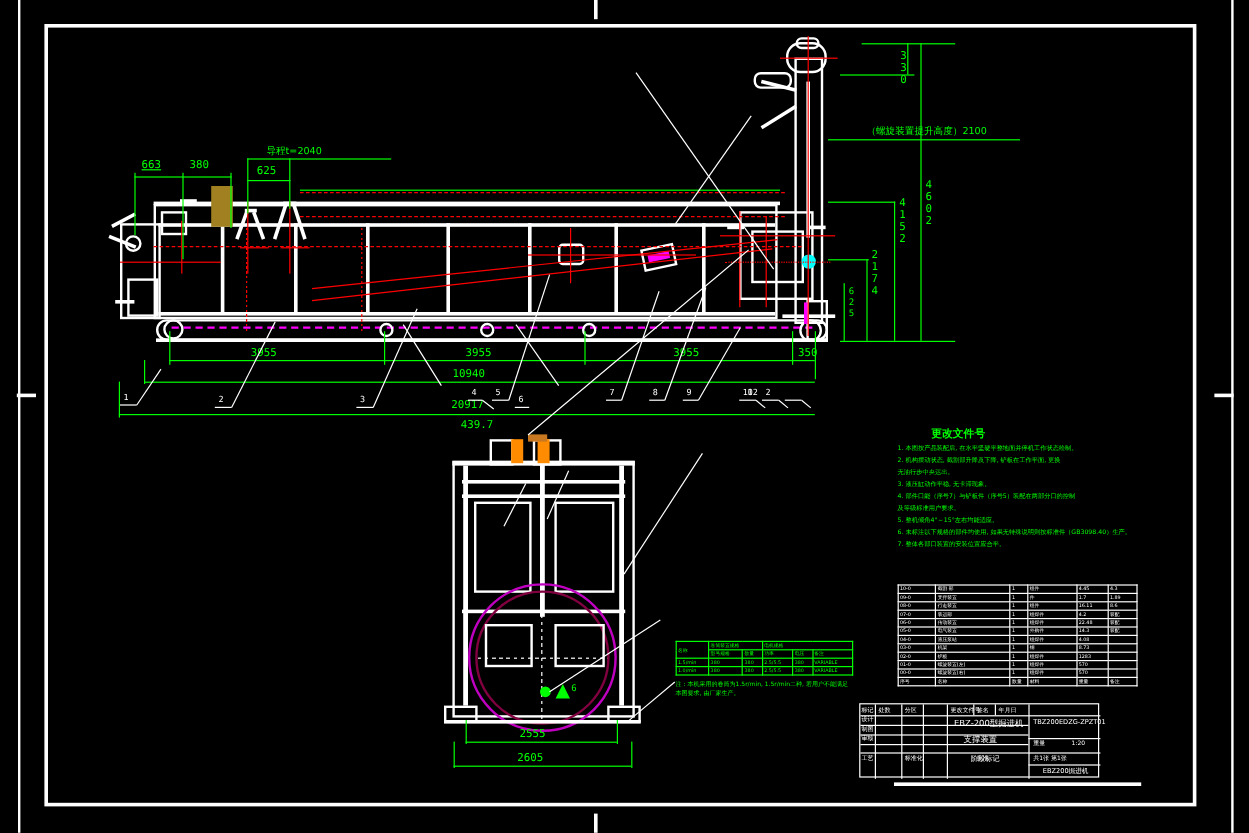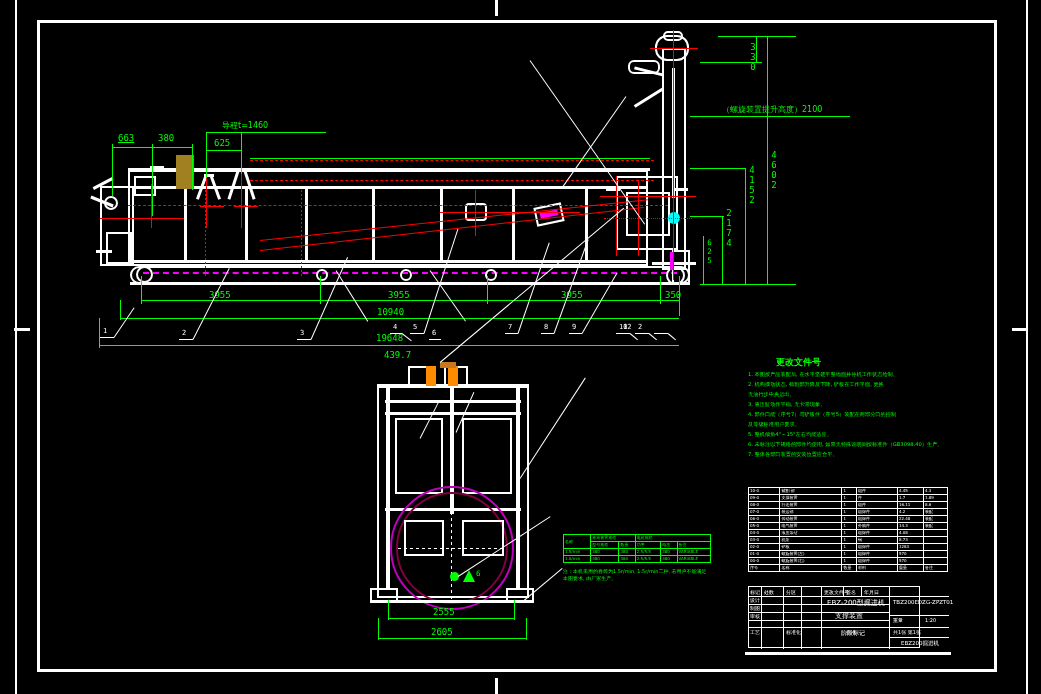--- a/index.html
+++ b/index.html
@@ -154,21 +154,21 @@
     <div class="wl" style="left:205px;top:190px;width:1px;height:86px;background:repeating-linear-gradient(#ff0000 0 2px,transparent 2px 4px);"></div>
     <div class="wl" style="left:301px;top:190px;width:1px;height:86px;background:repeating-linear-gradient(#ff0000 0 2px,transparent 2px 4px);"></div>
 
     <div class="gl" style="left:112px;top:144px;width:1px;height:52px;"></div>
     <div class="gl" style="left:152px;top:144px;width:1px;height:72px;"></div>
     <div class="gl" style="left:192px;top:144px;width:1px;height:46px;"></div>
     <div class="gl" style="left:112px;top:147px;width:81px;height:1px;"></div>
     <div class="gtxt" style="left:118px;top:133px;text-decoration:underline;">663</div>
     <div class="gtxt" style="left:158px;top:133px;">380</div>
 
-    <div class="gtxt gtxt-cjk" style="left:222px;top:121px;">导程t=1460</div>
+    <div class="gtxt gtxt-cjk" style="left:222px;top:121px;">导程t=2040</div>
     <div class="gl" style="left:206px;top:132px;width:120px;height:1px;"></div>
     <div class="gl" style="left:206px;top:132px;width:1px;height:46px;"></div>
     <div class="gl" style="left:241px;top:132px;width:1px;height:42px;"></div>
     <div class="gl" style="left:206px;top:150px;width:36px;height:1px;"></div>
     <div class="gtxt" style="left:214px;top:138px;">625</div>
     <div class="gl" style="left:250px;top:158px;width:400px;height:1px;"></div>
 
     <div class="gl" style="left:141px;top:300px;width:538px;height:1px;"></div>
     <div class="gl" style="left:141px;top:276px;width:1px;height:28px;"></div>
     <div class="gl" style="left:320px;top:276px;width:1px;height:28px;"></div>
@@ -179,21 +179,21 @@
     <div class="gtxt" style="left:388px;top:290px;">3955</div>
     <div class="gtxt" style="left:561px;top:290px;">3955</div>
     <div class="gtxt" style="left:665px;top:290px;">350</div>
 
     <div class="gl" style="left:120px;top:318px;width:559px;height:1px;"></div>
     <div class="gl" style="left:120px;top:300px;width:1px;height:20px;"></div>
     <div class="gtxt" style="left:377px;top:307px;">10940</div>
 
     <div class="gl" style="left:99px;top:345px;width:580px;height:1px;"></div>
     <div class="gl" style="left:99px;top:318px;width:1px;height:30px;"></div>
-    <div class="gtxt" style="left:376px;top:333px;">19648</div>
+    <div class="gtxt" style="left:376px;top:333px;">20917</div>
     <div class="gtxt" style="left:384px;top:350px;">439.7</div>
 
     <div class="gl" style="left:700px;top:284px;width:96px;height:1px;"></div>
     <div class="gl" style="left:718px;top:36px;width:78px;height:1px;"></div>
     <div class="gl" style="left:700px;top:62px;width:62px;height:1px;"></div>
     <div class="gl" style="left:756px;top:36px;width:1px;height:26px;"></div>
     <div class="gtxt vtxt" style="left:748px;top:42px;">330</div>
 
     <div class="gtxt gtxt-cjk" style="left:722px;top:105px;">（螺旋装置提升高度）2100</div>
     <div class="gl" style="left:690px;top:116px;width:160px;height:1px;"></div>
@@ -461,21 +461,21 @@
       <td>序号</td>
       <td>名称</td>
       <td>数量</td>
       <td>材料</td>
       <td>重量</td>
       <td>备注</td>
     </tr>
   </tbody>
     </table>
 
-  <div class="titleblock" style="left:748px;top:586px;width:172px;height:62px;">
+  <div class="titleblock" style="left:716px;top:586px;width:200px;height:62px;">
 
     <div class="tb-line" style="left:0;top:9px;width:200px;height:1px;"></div>
     <div class="tb-line" style="left:0;top:40px;width:200px;height:1px;"></div>
 
     <div class="tb-line" style="left:12px;top:0;width:1px;height:62px;"></div>
     <div class="tb-line" style="left:34px;top:0;width:1px;height:62px;"></div>
     <div class="tb-line" style="left:52px;top:0;width:1px;height:62px;"></div>
     <div class="tb-line" style="left:72px;top:0;width:1px;height:62px;"></div>
     <div class="tb-line" style="left:94px;top:0;width:1px;height:9px;"></div>
     <div class="tb-line" style="left:112px;top:0;width:1px;height:9px;"></div>

